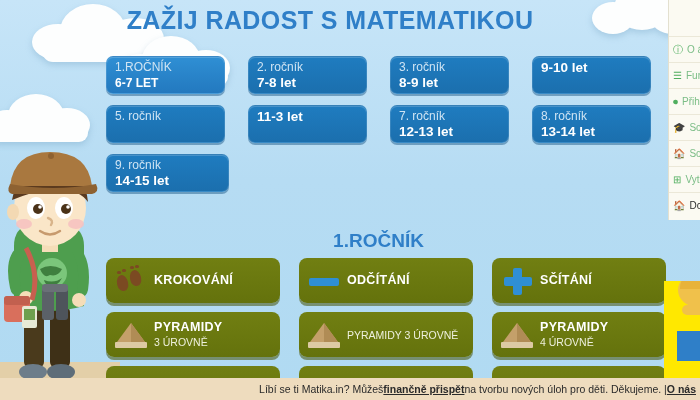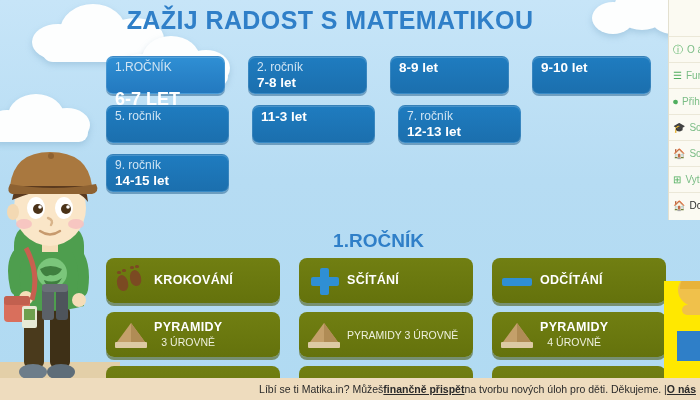--- a/index.html
+++ b/index.html
@@ -38,31 +38,31 @@
   .grade {
     width:123px; height:38px; border-radius:7px;
     background:linear-gradient(#1f7cc0, #1b6fae);
     box-shadow:0 2px 0 rgba(18,80,128,.45), inset 0 1px 0 rgba(255,255,255,.18);
     padding:3px 0 0 8px; color:#ffffff; cursor:pointer;
     border:1px solid rgba(255,255,255,.12);
   }
   .grade.active { background:linear-gradient(#2f8fd4, #2379bf); }
   .grade .g-top { font-size:12px; color:#cfe4f3; line-height:15px; }
   .grade .g-bot { font-size:13.5px; font-weight:bold; line-height:16px; }
-  .grade.active .g-bot { font-size:18px;margin-top:16px; }
+  .grade.active .g-bot { font-size:12px; }
 
   
   #section-title {
     position:absolute; left:106px; top:230px; width:545px; text-align:center;
     font-size:19px; font-weight:bold; color:#2f7fc8; z-index:6;
   }
 
   
   #cards { position:absolute; left:106px; top:258px; width:560px; z-index:6; }
-  .card-row { display:flex; gap:19px; margin-bottom:9px;text-align:center; }
+  .card-row { display:flex; gap:19px; margin-bottom:9px; }
   .card {
     width:174px; height:45px; border-radius:8px;
     background:#6d7d0e;
     background:linear-gradient(#717f12, #64720c);
     box-shadow:0 3px 0 rgba(70,82,8,.55);
     display:flex; align-items:center; padding-left:8px; cursor:pointer;
     color:#fff; overflow:hidden;
   }
   .card-icon { width:36px; min-width:36px; height:32px; position:relative; }
   .card-text { padding-left:4px; line-height:1.05; }
@@ -200,36 +200,41 @@
   <div class="grade-row">
     <div class="grade active">
       <div class="g-top">1.ROČNÍK</div>
       <div class="g-bot">6-7 LET</div>
     </div>
     <div class="grade">
       <div class="g-top">2. ročník</div>
       <div class="g-bot">7-8 let</div>
     </div>
     <div class="grade">
+      <div class="g-top">3. ročník</div>
       <div class="g-bot">8-9 let</div>
     </div>
     <div class="grade">
       <div class="g-bot">9-10 let</div>
     </div>
   </div>
   <div class="grade-row">
     <div class="grade">
       <div class="g-top">5. ročník</div>
     </div>
     <div class="grade">
       <div class="g-bot">11-3 let</div>
     </div>
     <div class="grade">
       <div class="g-top">7. ročník</div>
       <div class="g-bot">12-13 let</div>
+    </div>
+    <div class="grade">
+      <div class="g-top">8. ročník</div>
+      <div class="g-bot">13-14 let</div>
     </div>
   </div>
   <div class="grade-row">
     <div class="grade">
       <div class="g-top">9. ročník</div>
       <div class="g-bot">14-15 let</div>
     </div>
   </div>
 </div>
 
@@ -244,29 +249,29 @@
           <i></i>
           <i></i>
           <i></i>
           <i></i>
       </div>
       <div class="card-text">
         <div class="card-t1">KROKOVÁNÍ</div>
       </div>
     </div>
     <div class="card">
+      <div class="card-icon ic-minus"></div>
+      <div class="card-text">
+        <div class="card-t1">ODČÍTÁNÍ</div>
+      </div>
+    </div>
+    <div class="card">
       <div class="card-icon ic-plus"></div>
       <div class="card-text">
         <div class="card-t1">SČÍTÁNÍ</div>
-      </div>
-    </div>
-    <div class="card">
-      <div class="card-icon ic-minus"></div>
-      <div class="card-text">
-        <div class="card-t1">ODČÍTÁNÍ</div>
       </div>
     </div>
   </div>
 
   <div class="card-row">
     <div class="card">
       <div class="card-icon ic-pyr">
         <span class="pyr-top"></span>
           <span class="pyr-shade"></span>
           <span class="pyr-base"></span>

